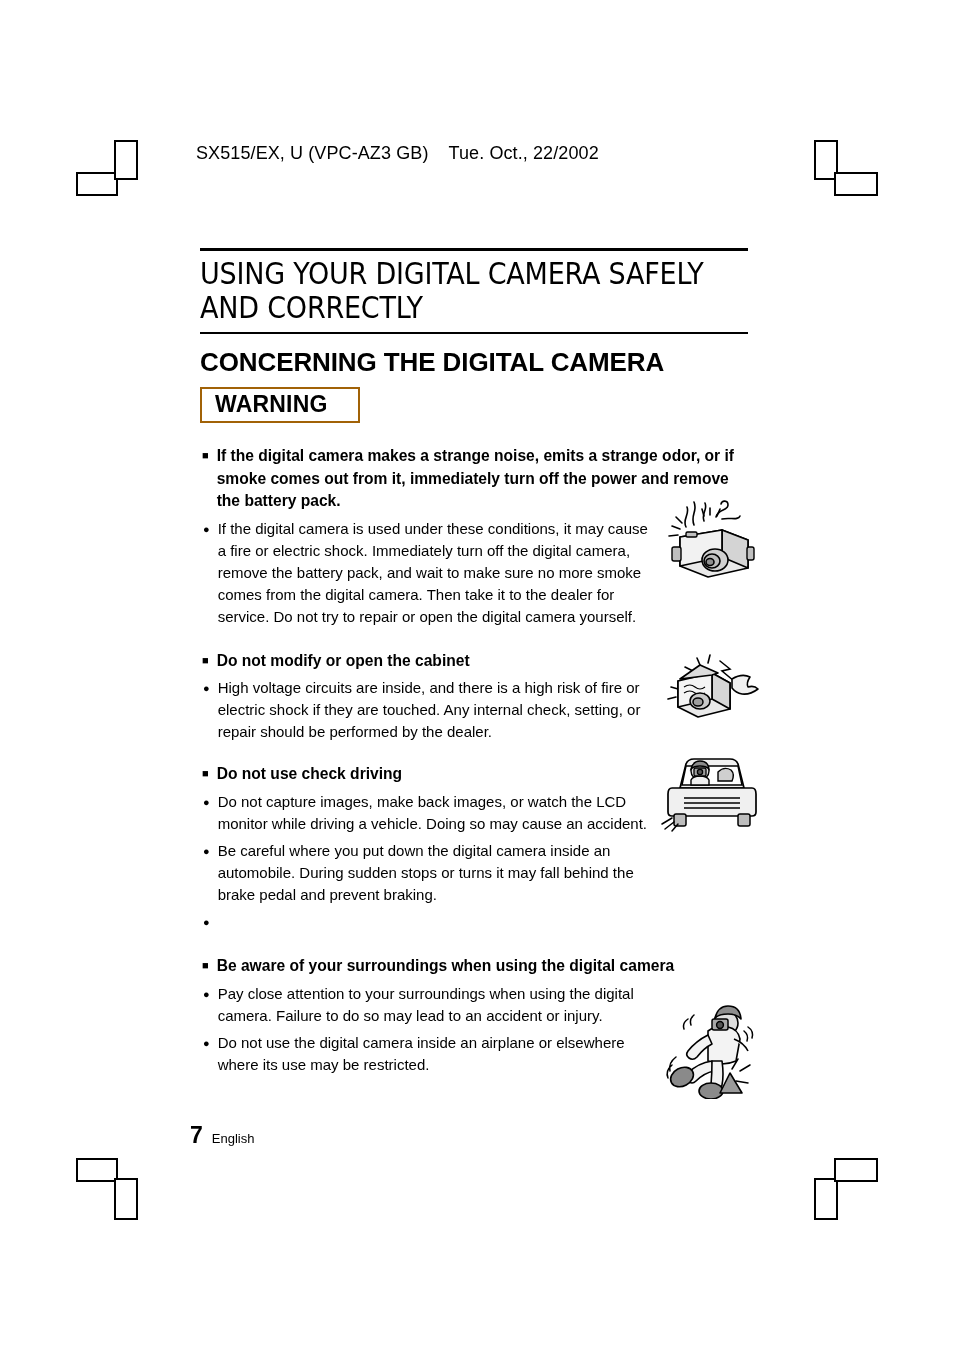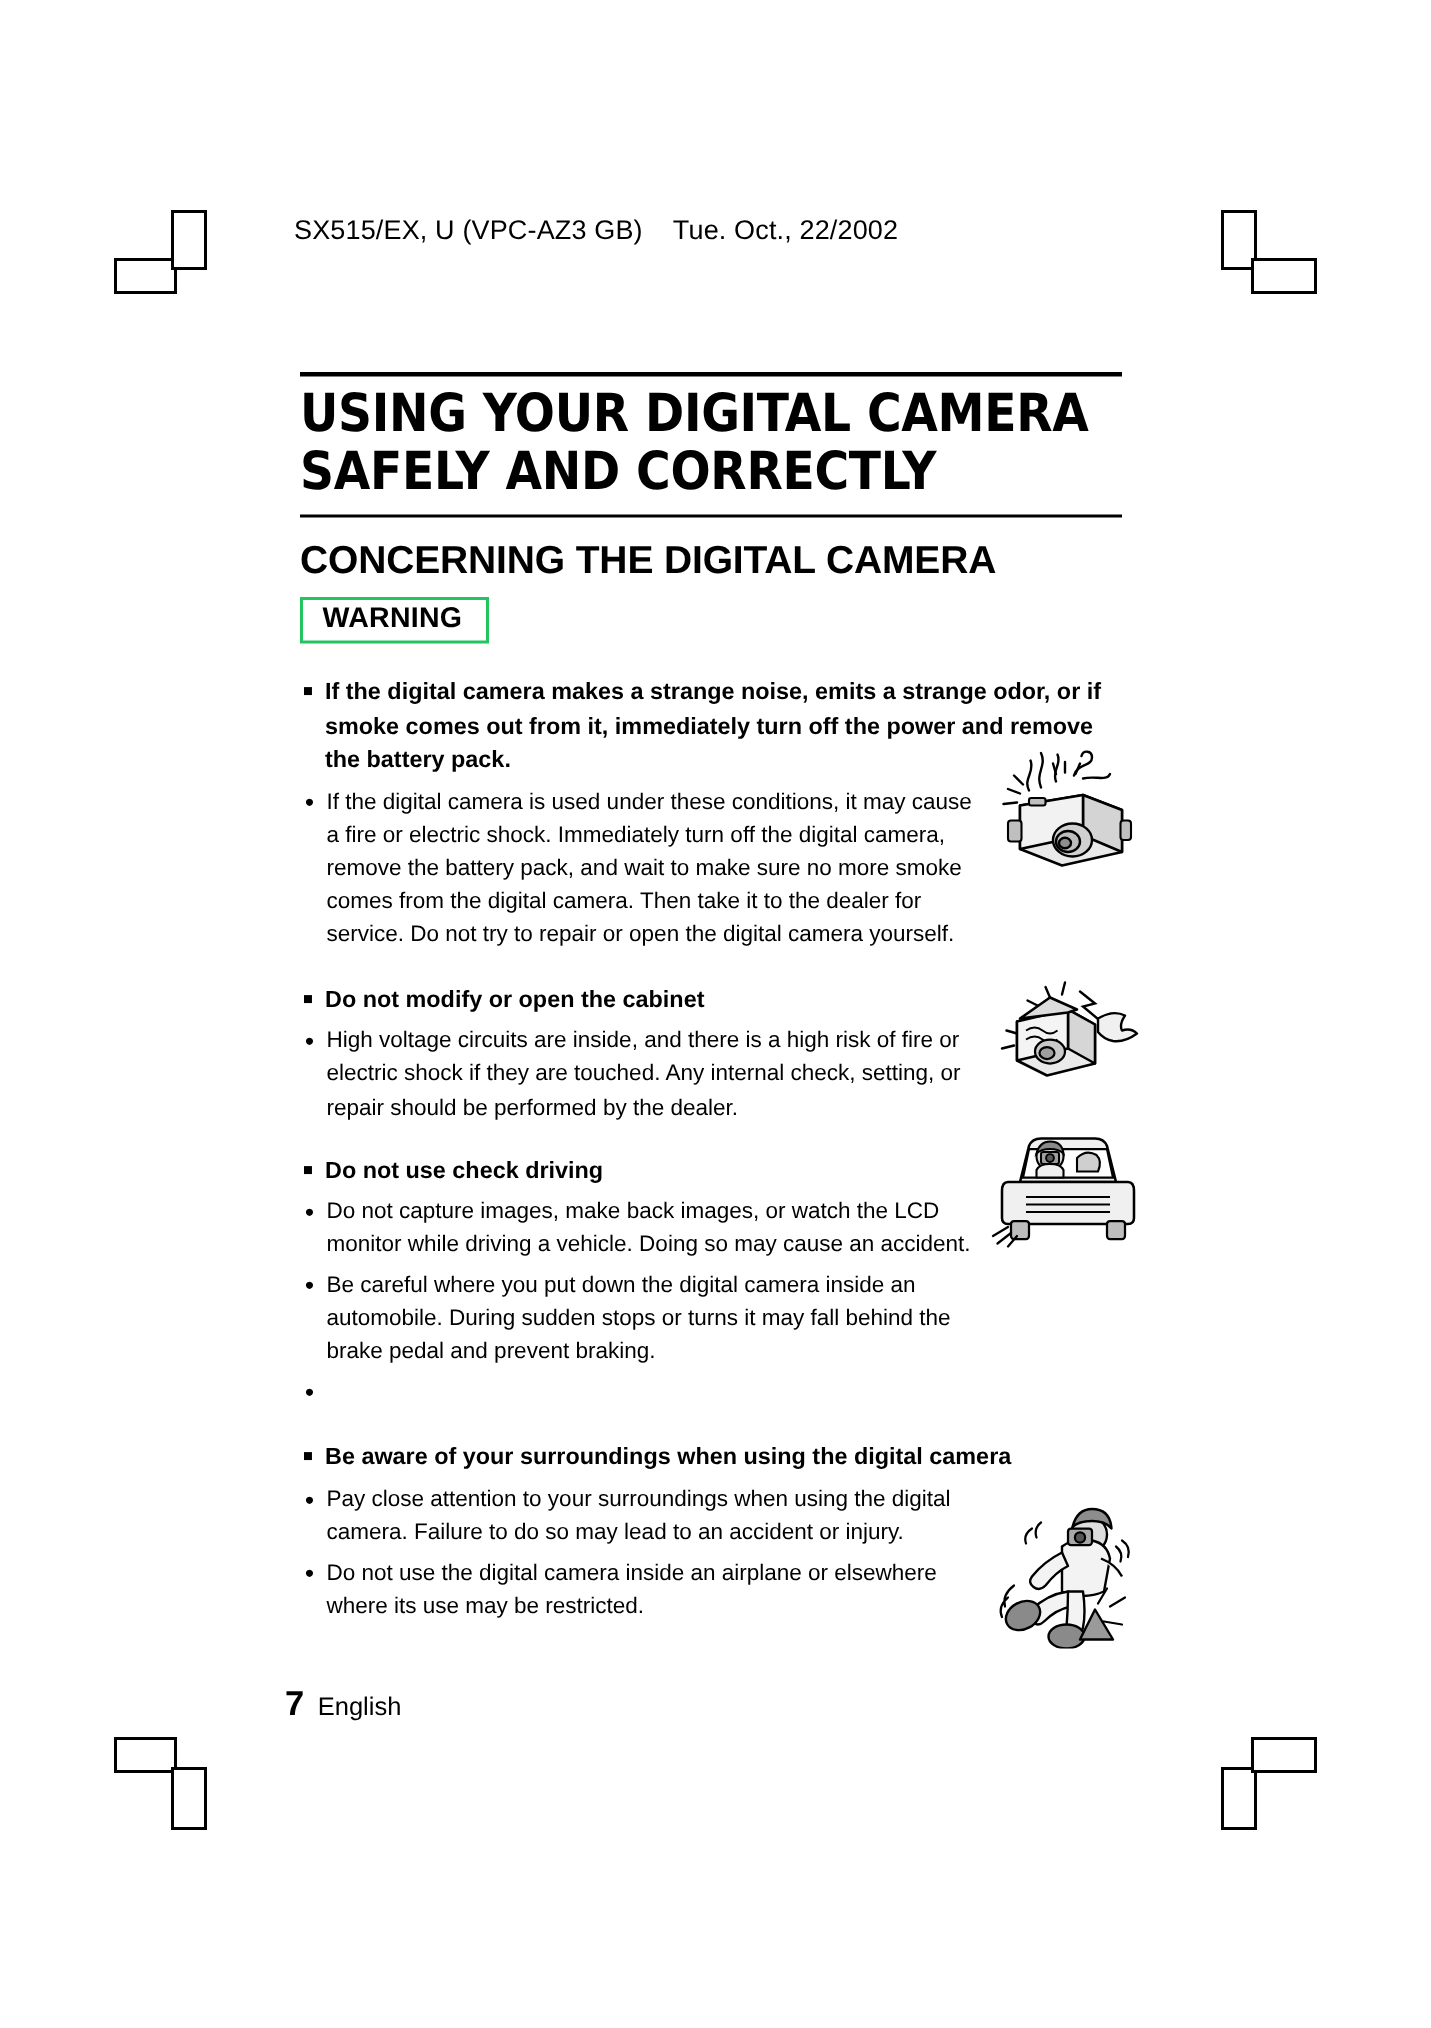--- a/index.html
+++ b/index.html
@@ -58,41 +58,41 @@
     top: 248px;
     width: 548px;
   }
 
   .rule-thick { height: 3px; background: #000; width: 100%; }
   .rule-thin  { height: 2px; background: #000; width: 100%; }
 
   h1.doc-title {
     font-family: "DejaVu Sans Condensed", "Liberation Sans Narrow", "Liberation Sans", sans-serif;
     font-stretch: condensed;
-    font-size: 35px;
-    font-weight: bold;
+    font-size: 30px;
+    font-weight: normal;
     line-height: 1.12;
     letter-spacing: -0.2px;
     margin: 6px 0 8px 0;
     text-transform: uppercase;
   }
 
   h2.section-title {
     font-size: 26px;
     font-weight: bold;
     letter-spacing: -0.1px;
     margin: 13px 0 9px 0;
     text-transform: uppercase;
   }
 
   .warning-box {
     display: inline-block;
-    border: 2px solid #22c55e;
-    padding: 2px 16px 3px 13px;
-    font-size: 19px;
+    border: 2px solid #a16207;
+    padding: 2px 30px 3px 13px;
+    font-size: 23px;
     font-weight: bold;
     letter-spacing: 0.2px;
     margin-bottom: 8px;
   }
 
   
   .item-head {
     display: flex;
     align-items: flex-start;
     font-size: 15.6px;
@@ -140,21 +140,21 @@
     left: 190px;
     top: 1122px;
     display: flex;
     align-items: baseline;
   }
   .footer .pageno {
     font-size: 23px;
     font-weight: bold;
     margin-right: 9px;
   }
-  .footer .lang { font-size: 17px; }
+  .footer .lang { font-size: 13px; }
 </style>
 </head>
 <body>
 
 <div class="crop crop-tl">
   <div class="bar h"></div>
   <div class="bar v"></div>
 </div>
 <div class="crop crop-tr">
   <div class="bar v"></div>

